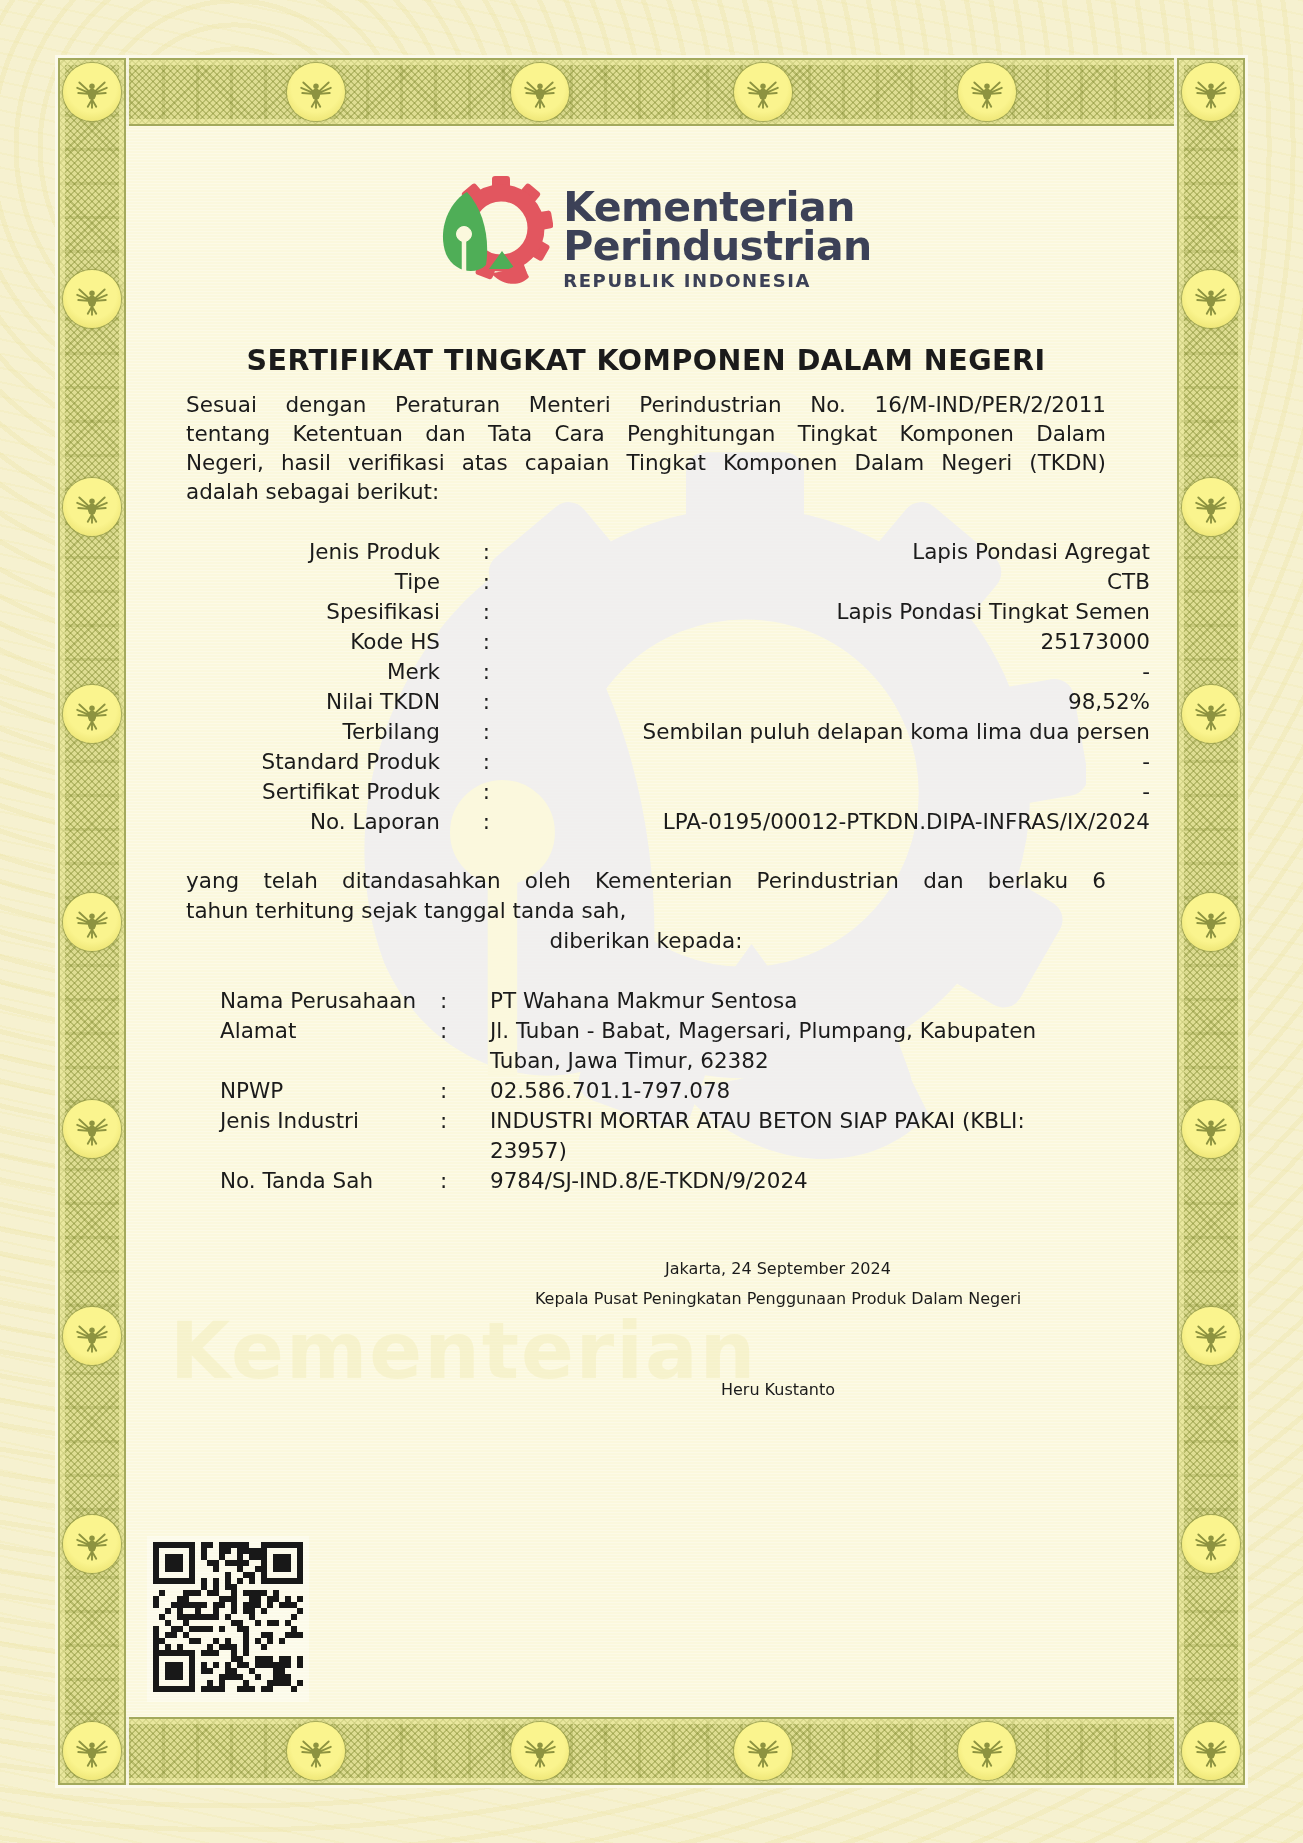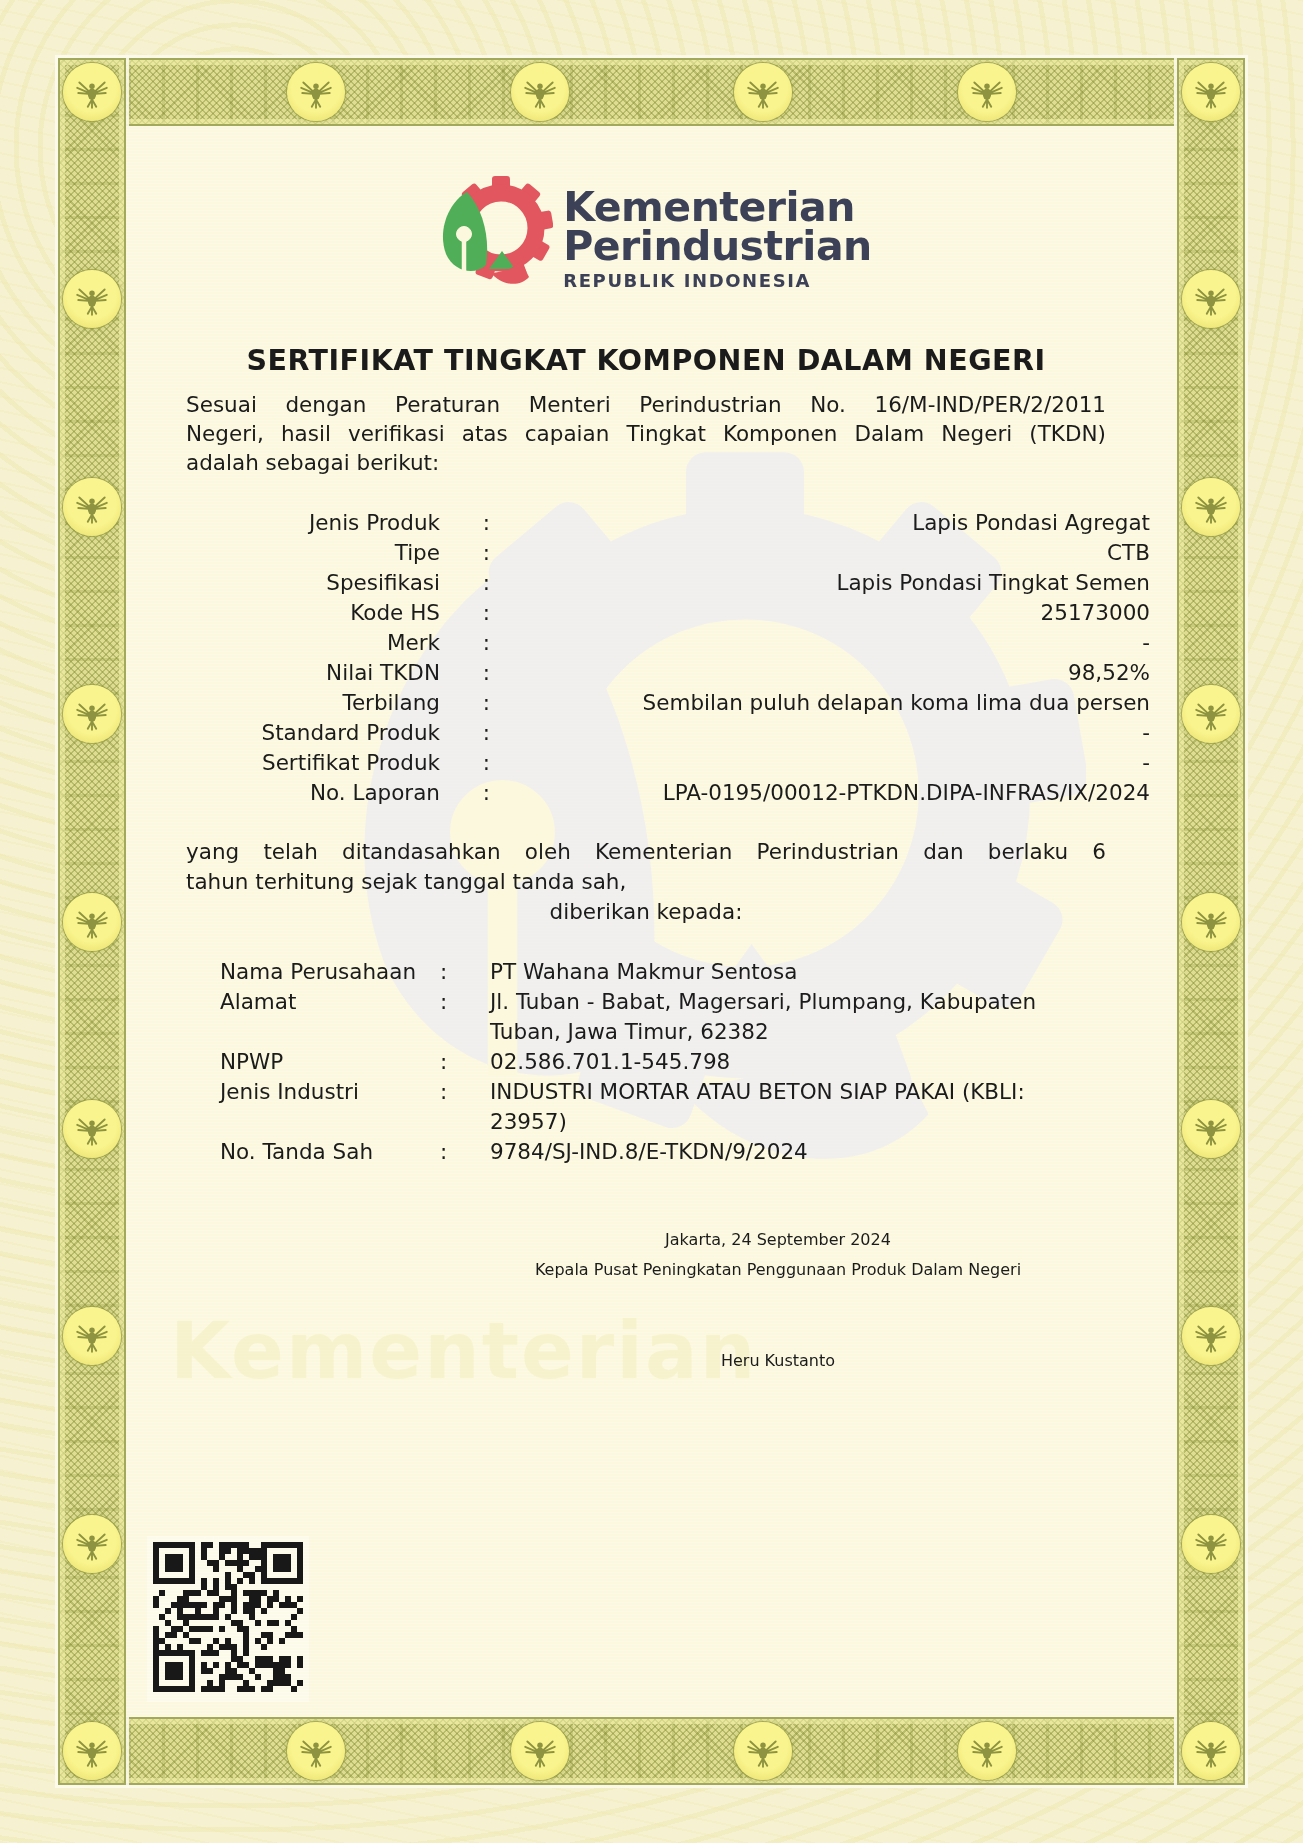--- a/index.html
+++ b/index.html
@@ -418,20 +418,21 @@
         <span class="lt1">Kementerian</span>
         <span class="lt2">Perindustrian</span>
         <span class="lt3">REPUBLIK INDONESIA</span>
       </div>
     </div>
 
     <div id="cert-title">SERTIFIKAT TINGKAT KOMPONEN DALAM NEGERI</div>
 
     <div id="intro" class="para">
         <div class="just">Sesuai dengan Peraturan Menteri Perindustrian No. 16/M-IND/PER/2/2011</div>
+        <div class="just">tentang Ketentuan dan Tata Cara Penghitungan Tingkat Komponen Dalam</div>
         <div class="just">Negeri, hasil verifikasi atas capaian Tingkat Komponen Dalam Negeri (TKDN)</div>
         <div>adalah sebagai berikut:</div>
       </div>
 
     <div id="product-fields" class="fields">
         <div class="frow">
           <span>Jenis Produk</span>
           <span>:</span>
           <span class="fval">Lapis Pondasi Agregat</span>
         </div>
@@ -496,21 +497,21 @@
         </div>
         <div class="frow">
           <span>Alamat</span>
           <span>:</span>
           <span class="fval">Jl. Tuban - Babat, Magersari, Plumpang, Kabupaten
 Tuban, Jawa Timur, 62382</span>
         </div>
         <div class="frow">
           <span>NPWP</span>
           <span>:</span>
-          <span class="fval">02.586.701.1-545.798</span>
+          <span class="fval">02.586.701.1-797.078</span>
         </div>
         <div class="frow">
           <span>Jenis Industri</span>
           <span>:</span>
           <span class="fval">INDUSTRI MORTAR ATAU BETON SIAP PAKAI (KBLI:
 23957)</span>
         </div>
         <div class="frow">
           <span>No. Tanda Sah</span>
           <span>:</span>

